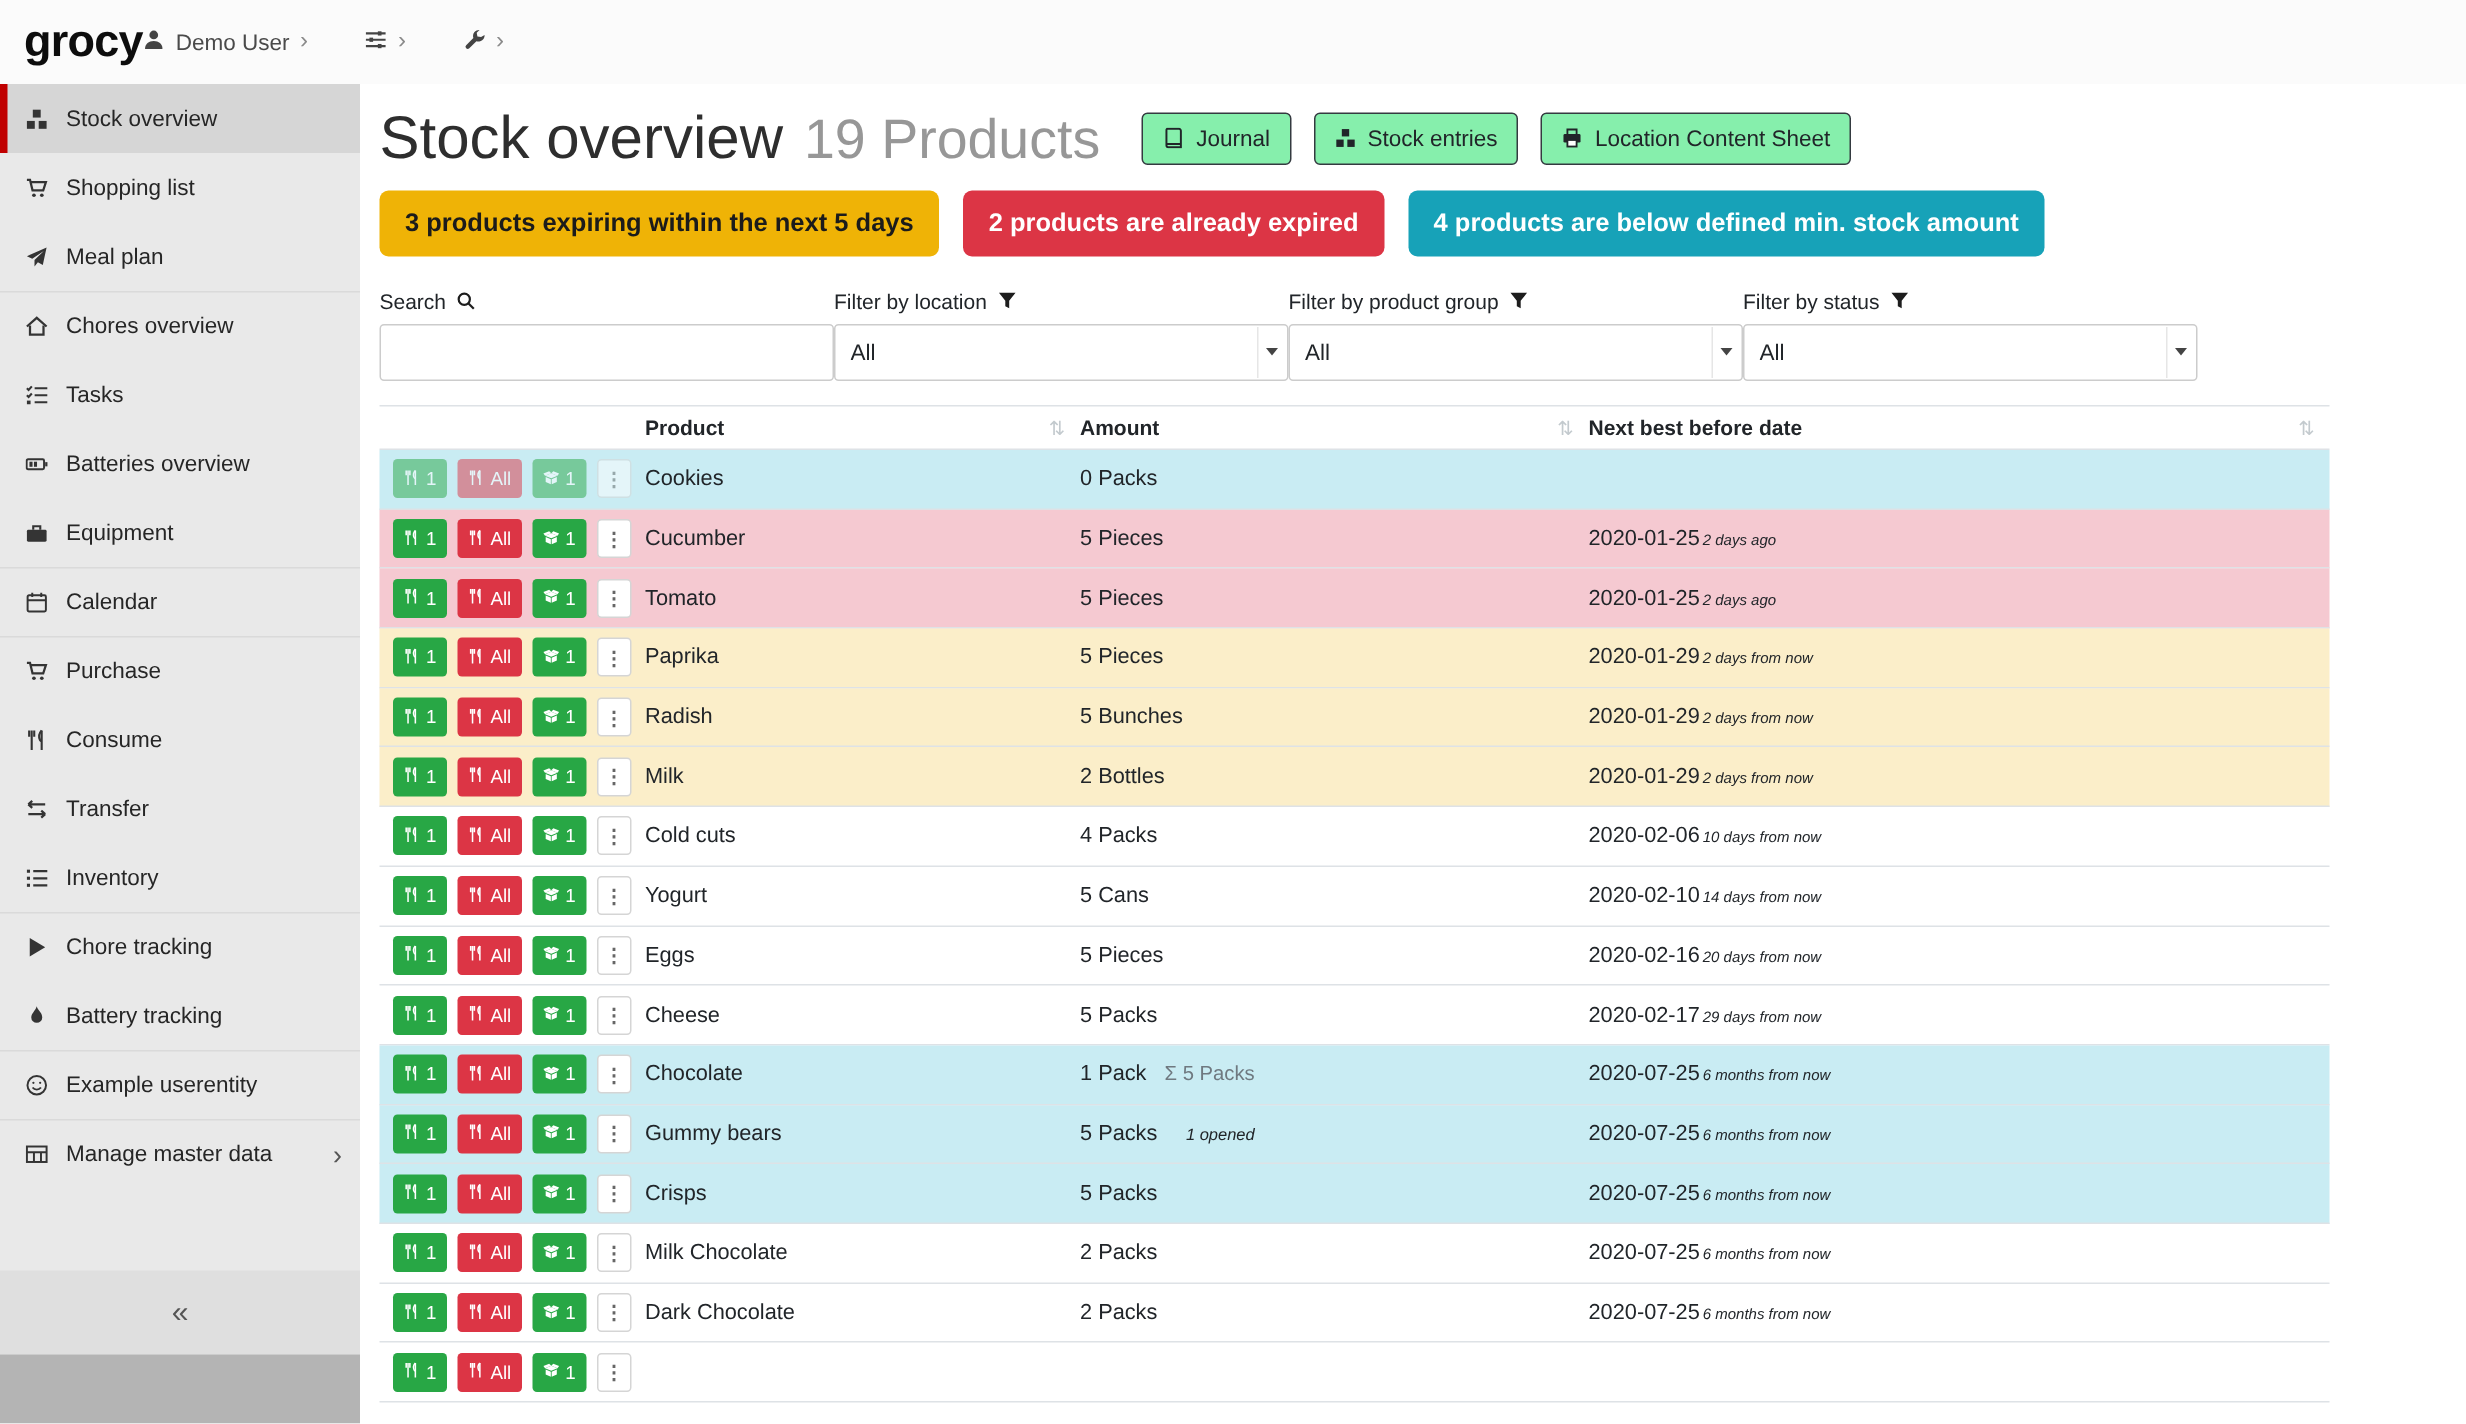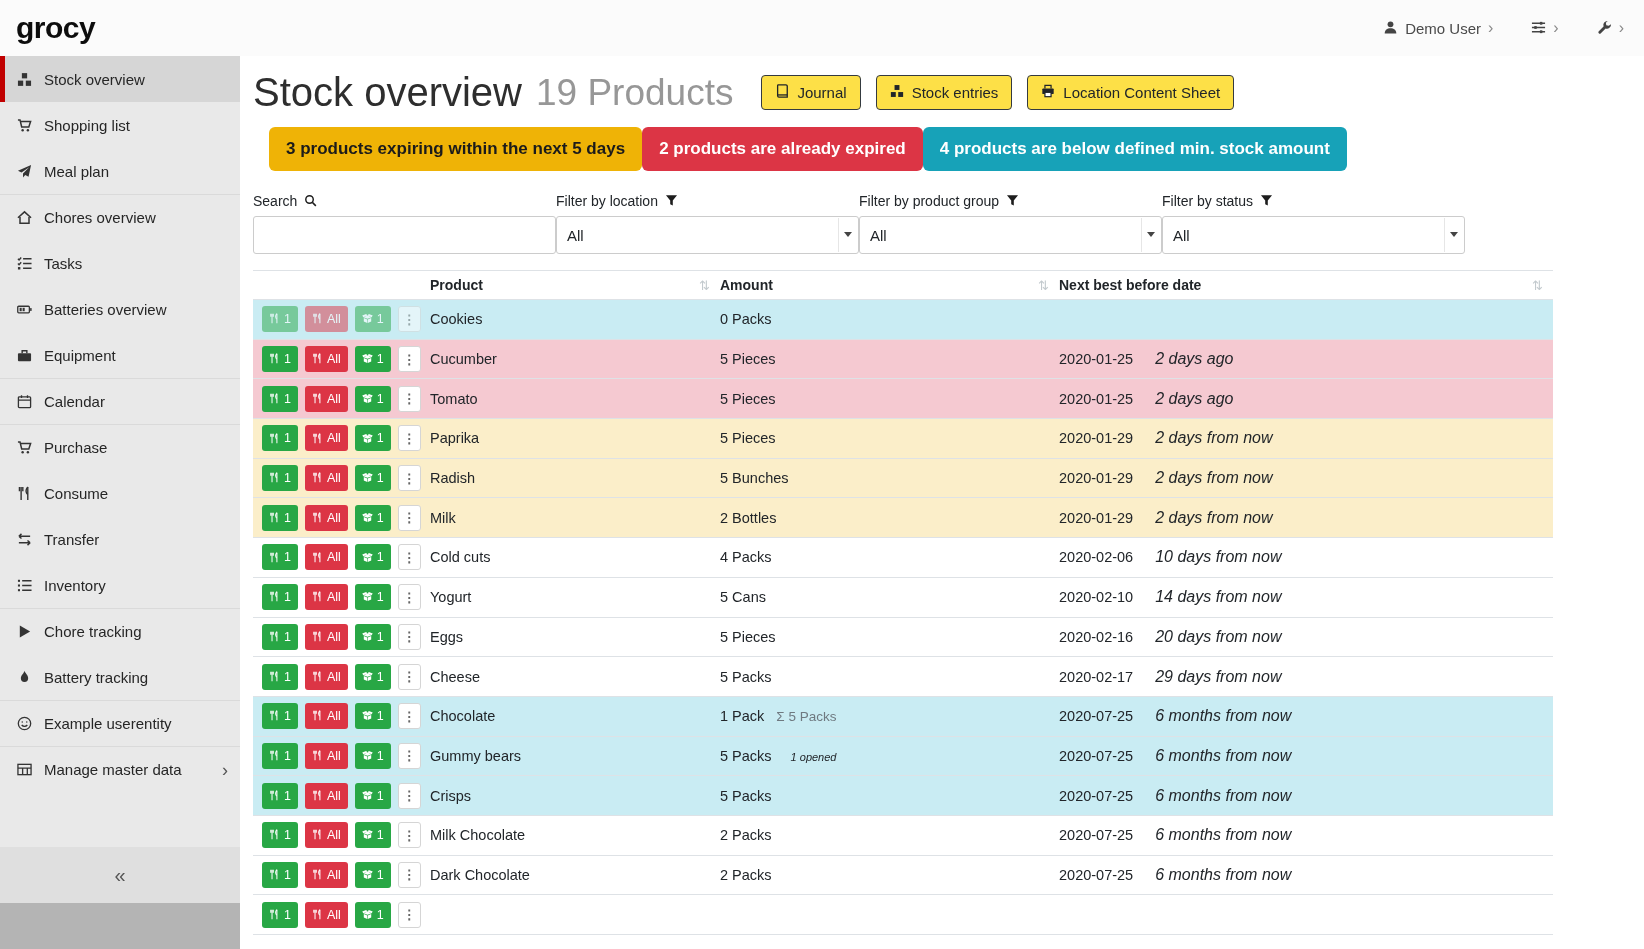--- a/index.html
+++ b/index.html
@@ -1,20 +1,20 @@
 <!DOCTYPE html>
 <html style="--accent: #c00000; --success: #28a745; --danger: #dc3545; --warning: #efb306; --info: #17a2b8; --row-info: #c9ecf3; --row-danger: #f5c9d1; --row-warning: #fbeec9;"><head>
 <meta charset="utf-8">
 <style>
   *{box-sizing:border-box;margin:0;padding:0;font-family:"Liberation Sans",sans-serif}
   html,body{width:1644px;height:949px;overflow:hidden;background:#fff;color:#212529}
   .page{position:relative;width:1644px;height:949px;overflow:hidden}
 
   
-  .topbar{position:absolute;top:0;left:0;width:100%;height:56px;background:#fbfbfb;display:flex;align-items:center;justify-content:space-between;padding:0 20px 0 16px;z-index:5}
+  .topbar{position:absolute;top:0;left:0;width:100%;height:56px;background:#fbfbfb;display:flex;align-items:center;justify-content:flex-start;padding:0 20px 0 16px;z-index:5}
   .logo{font-size:30px;font-weight:700;letter-spacing:-.5px;color:#0d0d0d;cursor:pointer}
   .topbar-right{display:flex;align-items:center;gap:38px;color:#4a4a4a}
   .topbar-item{display:flex;align-items:center;gap:7px;font-size:15px;cursor:pointer}
   .topbar-item .icon{font-size:15px;color:#444}
   .chev{color:#8a8a8a;font-size:16px;line-height:1}
 
   
   .sidebar{position:absolute;top:56px;left:0;width:240px;height:893px;background:#e9e9e9;display:flex;flex-direction:column}
   .sb-item{height:46px;flex:none;display:flex;align-items:center;gap:10px;padding:0 12px 0 15px;font-size:15px;color:#262626;cursor:pointer}
   .sb-item.active{background:#d6d6d6;border-left:5px solid var(--accent,#c00000);padding-left:10px}
@@ -25,24 +25,24 @@
   .sidebar-footer{margin-top:auto;height:56px;background:#dfdfdf;display:flex;align-items:center;justify-content:center;color:#555;font-size:20px;cursor:pointer}
   .sidebar-strip{height:46px;background:#b4b4b4}
 
   
   .content{position:absolute;top:56px;left:240px;width:1404px;height:893px;background:#fff;padding:14px 0 0 13px;overflow:hidden}
   .content-inner{width:1300px}
   .title-row{display:flex;align-items:center;gap:14px;margin-bottom:12px}
   h1{font-size:40px;font-weight:500;color:#2e2e2e;white-space:nowrap}
   .subtitle{font-size:37px;font-weight:300;color:#979797;white-space:nowrap}
   .header-buttons{display:flex;gap:15px;margin-left:14px}
-  .hbtn{display:inline-flex;align-items:flex-start;gap:8px;background:#fde047;border:1px solid #343a40;border-radius:4px;padding:8px 13px;font-size:15px;color:#212529;cursor:pointer;white-space:nowrap}
+  .hbtn{display:inline-flex;align-items:center;gap:8px;background:#86efac;border:1px solid #343a40;border-radius:4px;padding:8px 13px;font-size:15px;color:#212529;cursor:pointer;white-space:nowrap}
   .hbtn .icon{font-size:14px}
 
-  .alerts{display:flex;gap:0;margin:4px 16px 22px}
+  .alerts{display:flex;gap:16px;margin:4px 0 22px}
   .alert{padding:12px 17px;border-radius:6px;font-size:17px;font-weight:600;cursor:pointer;white-space:nowrap}
   .alert-warning{background:var(--warning,#efb306);color:#1b1b1b}
   .alert-danger{background:var(--danger,#dc3545);color:#fff}
   .alert-info{background:var(--info,#17a2b8);color:#fff}
 
   .filters{display:flex;margin-bottom:16px}
   .filter{width:303px}
   .filter-label{display:flex;align-items:center;gap:7px;font-size:14px;margin-bottom:7px;color:#212529}
   .filter-label .icon{font-size:13px;color:#1d1d1d}
   .text-input{width:100%;height:38px;border:1px solid #ccc;border-radius:3px;padding:0 10px;font-size:15px;outline:none}
@@ -64,21 +64,21 @@
   .row-danger{background:var(--row-danger,#f5c9d1)}
   .row-warning{background:var(--row-warning,#fbeec9)}
   .row-disabled .btn{opacity:.5}
   .btn{display:inline-flex;align-items:center;gap:4px;height:26px;border:none;border-radius:3px;padding:0 7px;font-size:12.5px;color:#fff;cursor:pointer;white-space:nowrap}
   .btn .icon{font-size:11px}
   .btn-green{background:var(--success,#28a745)}
   .btn-red{background:var(--danger,#dc3545)}
   .btn-menu{background:#fff;color:#666;border:1px solid #d5d5d5;padding:0 4px;font-size:13px;font-weight:700}
   .amount-sum{color:#6f7980;margin-left:12px;font-size:13.5px}
   .amount-note{font-style:italic;font-size:11px;margin-left:7px}
-  .date-rel{font-style:italic;font-size:16px;margin-left:22px}
+  .date-rel{font-style:italic;font-size:10px;margin-left:2px}
 
   .icon svg{width:1em;height:1em;display:inline-block;vertical-align:-.1em}
 </style>
 </head>
 <body>
 
 <div class="page">
 
   <header class="topbar">
     <div class="logo">grocy</div>

